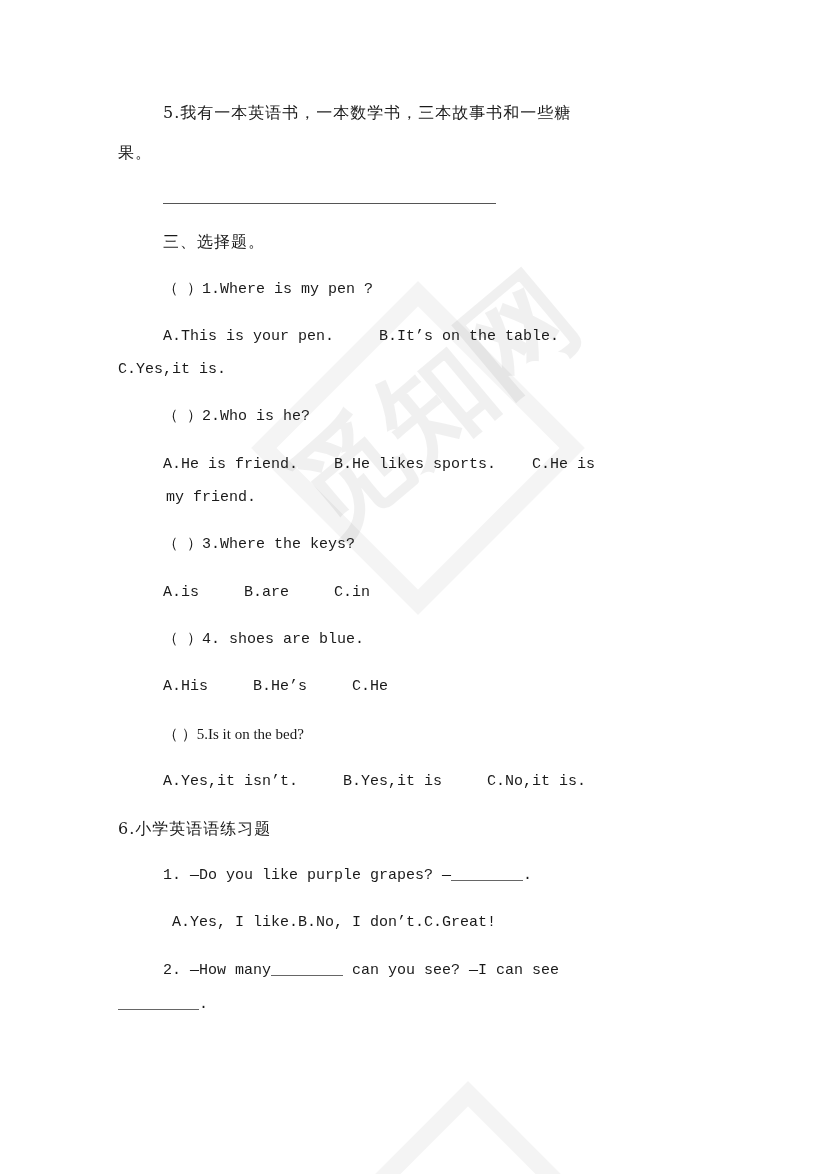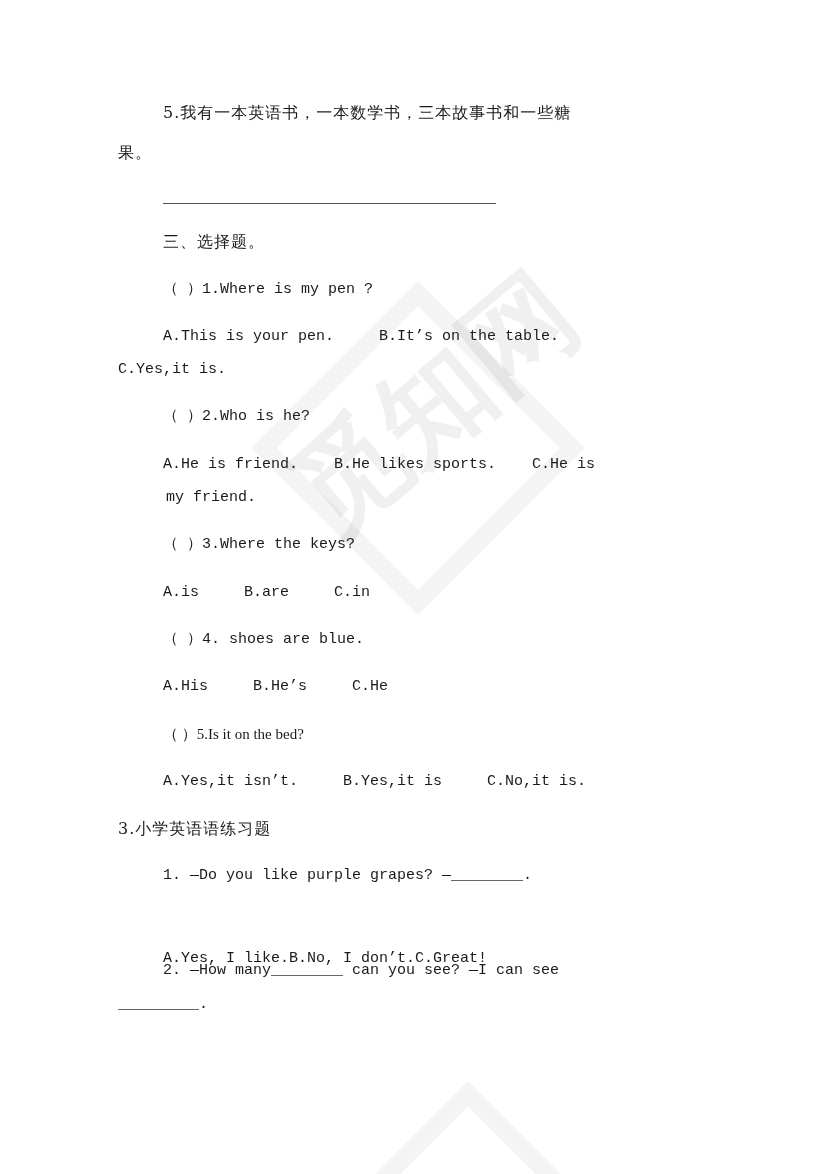--- a/index.html
+++ b/index.html
@@ -32,19 +32,19 @@
       <div class="line" style="left: 118px; top: 358px;">C.Yes,it is.</div>
       <div class="line" style="left: 163px; top: 405px;">（ ）2.Who is he?</div>
       <div class="line" style="left: 163px; top: 453px;">A.He is friend.    B.He likes sports.    C.He is</div>
       <div class="line" style="left: 118px; top: 486px; margin-left: 48px;">my friend.</div>
       <div class="line" style="left: 163px; top: 533px; font-family: Liberation Mono, monospace;">（ ）3.Where the keys?</div>
       <div class="line" style="left: 163px; top: 581px;">A.is     B.are     C.in</div>
       <div class="line" style="left: 163px; top: 628px;">（ ）4. shoes are blue.</div>
       <div class="line" style="left: 163px; top: 675px;">A.His     B.He’s     C.He</div>
       <div class="line" style="left: 163px; top: 722px; font-family: Liberation Serif, serif;">（ ）5.Is it on the bed?</div>
       <div class="line" style="left: 163px; top: 770px;">A.Yes,it isn’t.     B.Yes,it is     C.No,it is.</div>
-      <div class="line cjk" style="left: 118px; top: 817px;">3.小学英语语练习题</div>
+      <div class="line cjk" style="left: 118px; top: 817px;">6.小学英语语练习题</div>
       <div class="line" style="left: 163px; top: 864px; text-align: center;">1. —Do you like purple grapes? —________.</div>
-      <div class="line" style="left: 163px; top: 911px; margin-top: 36px;">A.Yes, I like.B.No, I don’t.C.Great!</div>
+      <div class="line" style="left: 172px; top: 911px;">A.Yes, I like.B.No, I don’t.C.Great!</div>
       <div class="line" style="left: 163px; top: 959px;">2. —How many________ can you see? —I can see</div>
       <div class="line" style="left: 118px; top: 993px;">_________.</div>
     </div>
 </div>
 
 </body></html>

